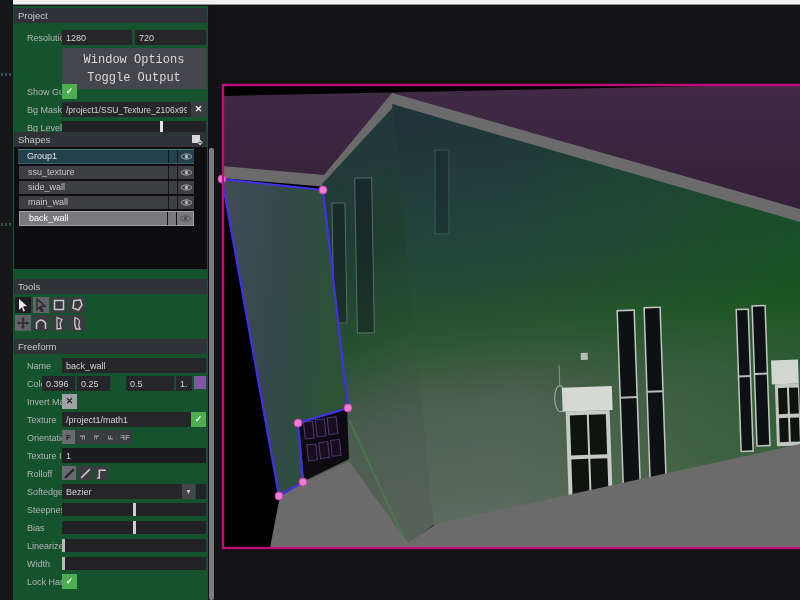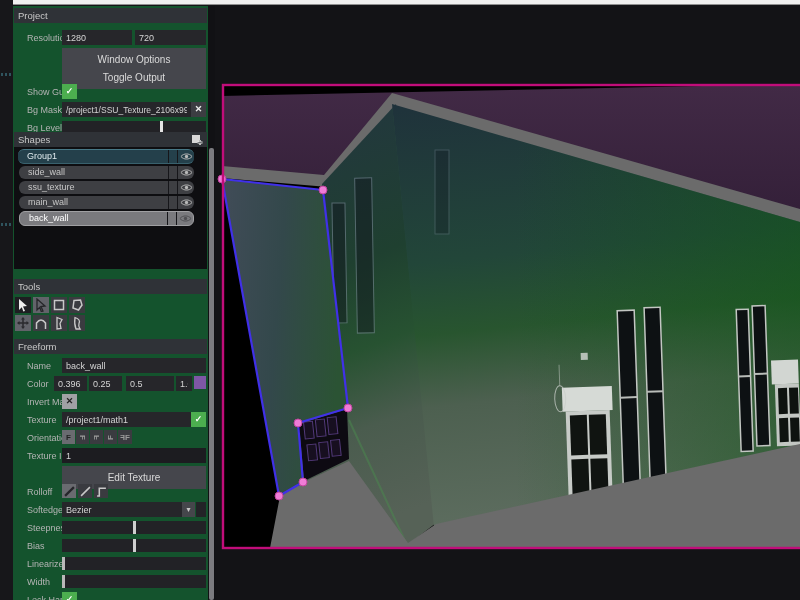--- a/index.html
+++ b/index.html
@@ -31,34 +31,34 @@
     background:#7b7b7f; border-radius:2px; }
 
   .panel { position:absolute; left:1px; width:193px; }
   .p-hdr { height:15px; background:#2f3237; color:#c9c9c9; font-size:9.5px;
     line-height:15px; padding-left:4px; position:relative; }
   .row { display:flex; align-items:center; height:15px; margin-top:3px; }
   .lbl { width:48px; padding-left:13px; font-size:9px; color:#b4b4b4; white-space:nowrap; overflow:hidden; }
   .ctl { display:flex; flex:1; height:15px; margin-right:1px; }
   input.fld { background:#26262a; border:none; color:#d4d4d4; font-size:9px;
     height:15px; padding:0 4px; font-family:inherit; width:100%; }
-  button.btn { background:#45464c; border:none; color:#dadada; font-size:10px;
-    height:23px; width:100%; font-family:Liberation Sans, sans-serif; }
+  button.btn { background:#45464c; border:none; color:#dadada; font-size:12px;
+    height:23px; width:100%; font-family:Liberation Mono, monospace; }
   .sq { width:15px; height:15px; flex:none; font-size:9px; line-height:15px;
     text-align:center; border:none; font-family:inherit; }
   .sq.green { background:#4cae4f; color:#fff; font-weight:bold; }
   .sq.gray  { background:#a0a1a5; color:#232323; font-weight:bold; }
   .sq.dark  { background:#3c3d42; color:#ededed; font-weight:bold; }
   .slider { position:relative; flex:1; height:13px; margin-top:1px; background:#222226; }
   .handle { position:absolute; top:0; width:3px; height:13px; background:#e4e4e4; }
 
   
   .shape-list { background:#0e0e11; padding:2px 0 0 0; height:122px; }
   .srow { display:flex; height:13px; margin:0 13px 2px 5px; background:#3e3f43;
-    color:#c6c6c6; font-size:9px; line-height:13px;border-radius:6px; }
+    color:#c6c6c6; font-size:9px; line-height:13px; }
   .srow .nm { flex:1; padding-left:9px; white-space:nowrap; overflow:hidden; }
   .srow .sp { width:9px; border-left:1px solid #16161a; }
   .srow .eye { width:17px; border-left:1px solid #16161a; display:flex;
     align-items:center; justify-content:center; color:#b9b9b9; background:transparent; border-top:none; border-right:none; border-bottom:none; padding:0; }
   .srow.grp { margin-left:4px; background:#24404b; color:#e0eaee;
     border-top:1px solid #477886; border-bottom:1px solid #39616d; height:15px; line-height:13px; }
   .srow.sel { background:#7a7a7e; color:#ffffff; border:1px solid #a0a0a3; height:15px; }
   .srow.sel .eye { color:#4e4e52; }
 
   
@@ -276,31 +276,31 @@
           <span class="nm">Group1</span>
             <span class="sp"></span>
           <button class="eye">
             <svg width="13" height="9" viewBox="0 0 14 9">
                 <path d="M1,4.5 C4,0.8 10,0.8 13,4.5 C10,8.2 4,8.2 1,4.5 Z" fill="none" stroke="currentColor"></path>
                 <circle cx="7" cy="4.5" r="1.8" fill="currentColor"></circle>
               </svg>
           </button>
         </div>
         <div class="srow">
-          <span class="nm">side_wall</span>
+          <span class="nm">ssu_texture</span>
             <span class="sp"></span>
           <button class="eye">
             <svg width="13" height="9" viewBox="0 0 14 9">
                 <path d="M1,4.5 C4,0.8 10,0.8 13,4.5 C10,8.2 4,8.2 1,4.5 Z" fill="none" stroke="currentColor"></path>
                 <circle cx="7" cy="4.5" r="1.8" fill="currentColor"></circle>
               </svg>
           </button>
         </div>
         <div class="srow">
-          <span class="nm">ssu_texture</span>
+          <span class="nm">side_wall</span>
             <span class="sp"></span>
           <button class="eye">
             <svg width="13" height="9" viewBox="0 0 14 9">
                 <path d="M1,4.5 C4,0.8 10,0.8 13,4.5 C10,8.2 4,8.2 1,4.5 Z" fill="none" stroke="currentColor"></path>
                 <circle cx="7" cy="4.5" r="1.8" fill="currentColor"></circle>
               </svg>
           </button>
         </div>
         <div class="srow">
           <span class="nm">main_wall</span>
@@ -371,21 +371,21 @@
         <span class="lbl">Name</span>
         <span class="ctl">
             <input class="fld" value="back_wall" style="">
           </span>
       </div>
 
       <div class="row">
         <span class="lbl">Color</span>
         <span class="ctl">
           <input class="fld" style="width: 33px; margin-right: 2px;" value="0.396">
-          <input class="fld" style="width: 33px; margin-right: 4px;" value="0.25">
+          <input class="fld" style="width: 33px; margin-right: 16px;" value="0.25">
           <input class="fld" style="width: 48px; margin-right: 2px;" value="0.5">
           <input class="fld" style="width: 16px;" value="1.0">
           <button class="swatch" style="background:#7e57a5"></button>
         </span>
       </div>
 
       <div class="row">
         <span class="lbl">Invert Mask</span>
         <span class="ctl">
             <button class="sq gray">✕</button>
@@ -411,26 +411,20 @@
         </span>
       </div>
 
       <div class="row">
         <span class="lbl">Texture ID</span>
         <span class="ctl">
             <input class="fld" style="background: rgb(28, 28, 32);" value="1">
           </span>
       </div>
 
-      <div class="row">
-        <span class="lbl"></span>
-        <span class="ctl">
-            <button class="btn">Edit Texture</button>
-          </span>
-      </div>
 
       <div class="row">
         <span class="lbl">Rolloff</span>
         <span class="ctl">
           <button class="rol sel">
             <svg width="11" height="11" viewBox="0 0 10 10">
                 <line x1="1" y1="9" x2="9" y2="1" stroke="#26262a" stroke-width="2"></line>
               </svg></button>
           <button class="rol">
             <svg width="11" height="11" viewBox="0 0 10 10">

